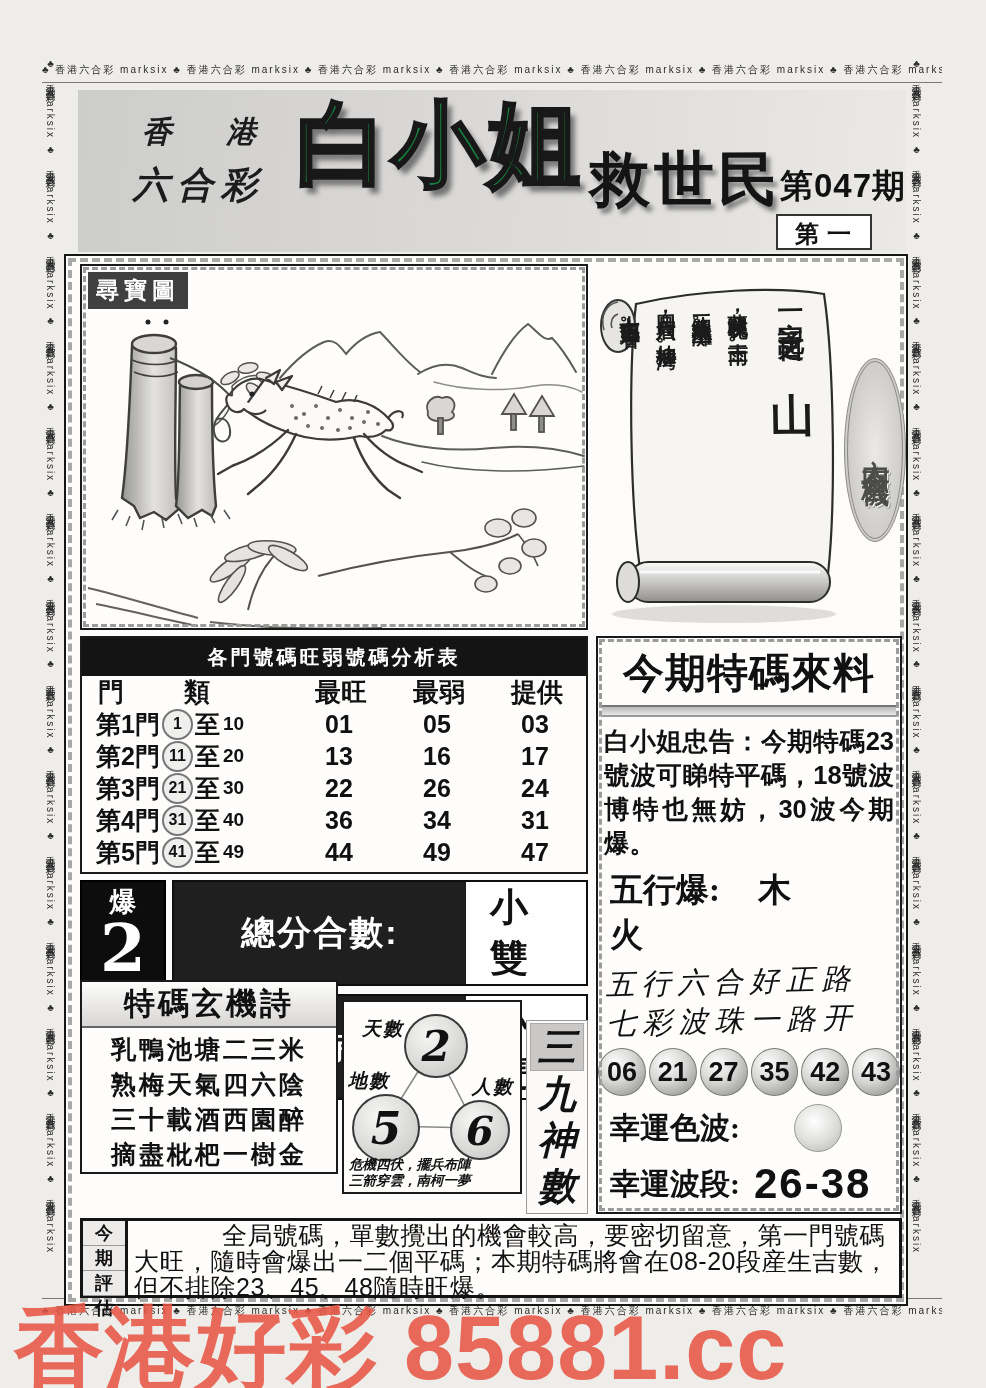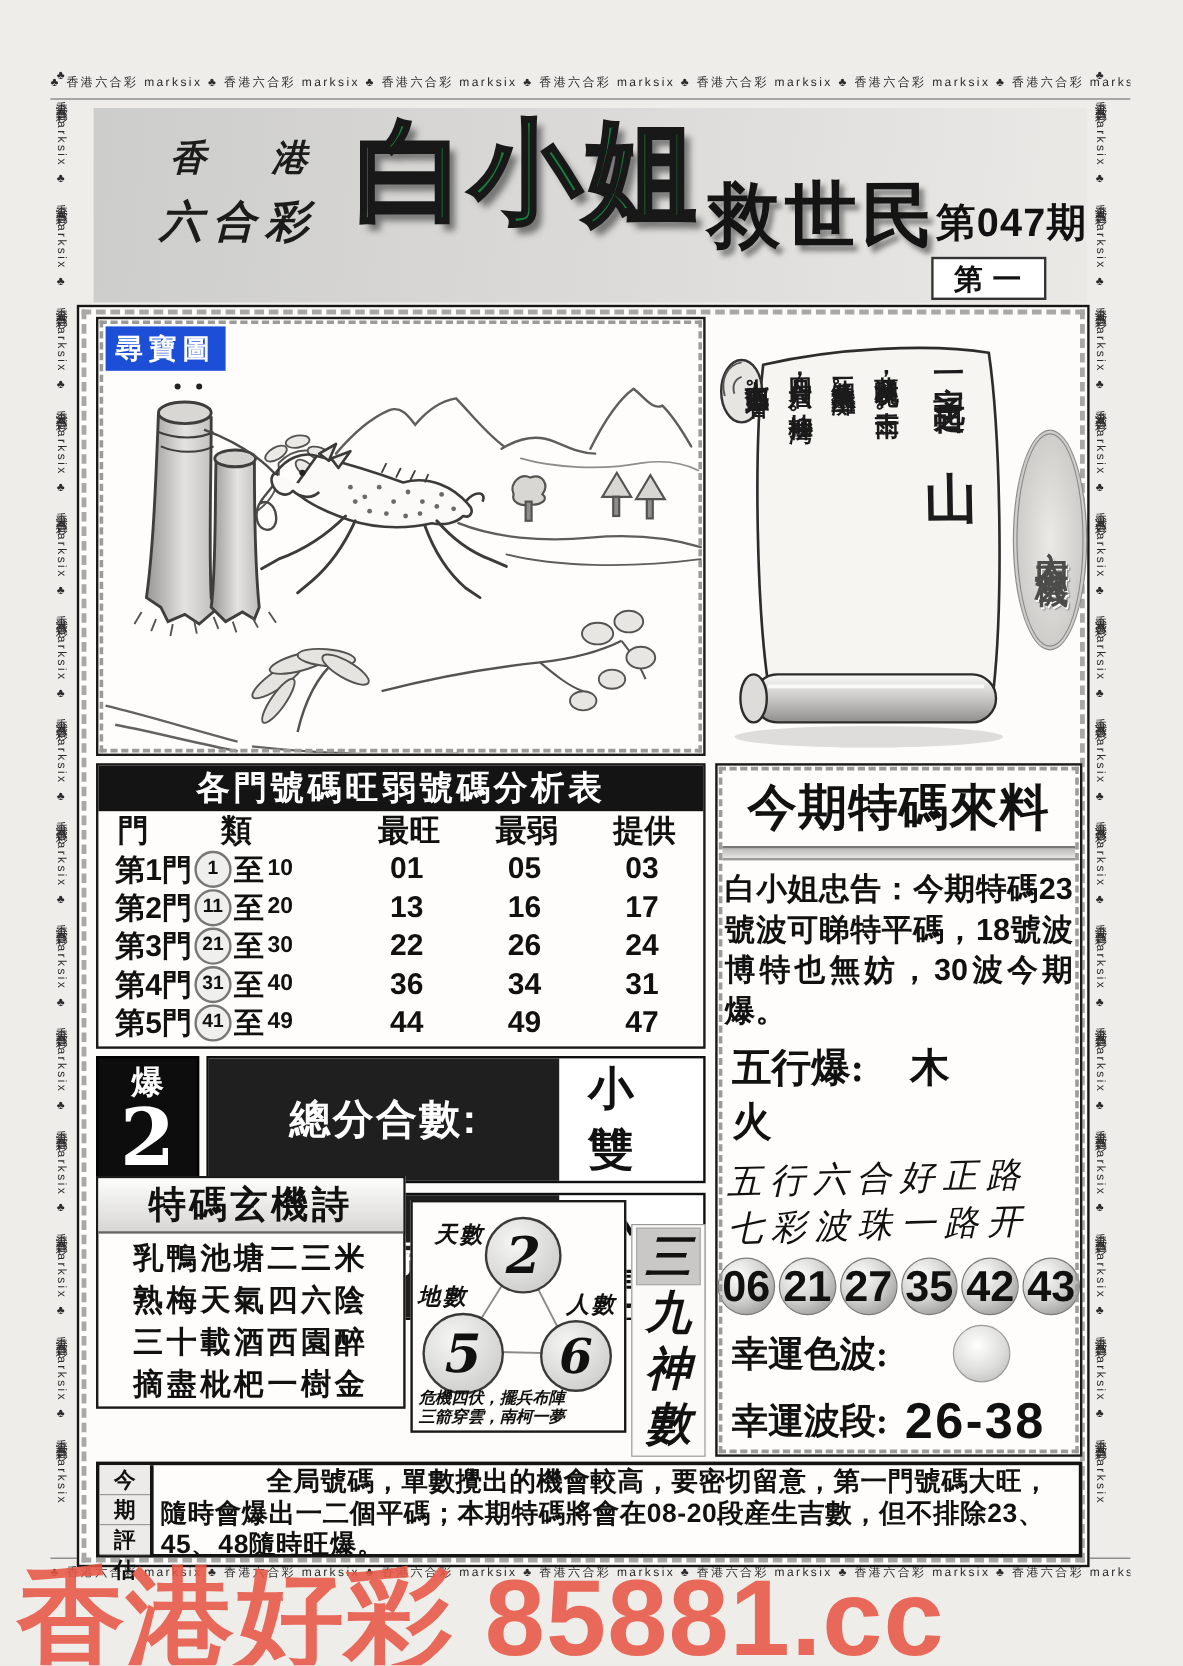--- a/index.html
+++ b/index.html
@@ -31,38 +31,38 @@
            text-align:center;line-height:36px;padding-left:6px;box-sizing:border-box;}
   
   .main-frame{position:absolute;left:64px;top:254px;width:840px;height:1048px;background:#fdfcfa;
               border:2px solid #161616;}
   .main-frame::before{content:'';position:absolute;inset:2px;border:4px dashed #a8a8a6;pointer-events:none;}
   .box{position:absolute;background:#fefdfb;border:2px solid #1a1a1a;box-sizing:border-box;}
   .pattern::after{content:'';position:absolute;inset:1px;border:3px dashed #9b9b99;pointer-events:none;}
   
   .pic{left:14px;top:8px;width:508px;height:366px;overflow:hidden;}
   .pic svg{position:absolute;left:0;top:0;}
-  .pic-label{position:absolute;left:6px;top:6px;background:#1d4ed8;color:#fff;font-size:23px;
+  .pic-label{position:absolute;left:6px;top:6px;background:#404040;color:#fff;font-size:23px;
              font-weight:bold;letter-spacing:5px;padding:3px 8px;z-index:3;}
   
   .scroll-area{position:absolute;left:530px;top:6px;width:306px;height:372px;}
   .scroll-txt{position:absolute;left:30px;top:36px;width:196px;height:262px;display:flex;
               flex-direction:row-reverse;justify-content:flex-start;gap:9px;transform:rotate(-1deg);}
   .scol{writing-mode:vertical-rl;font-family:"Liberation Serif",serif;font-weight:bold;
         font-size:20px;letter-spacing:2px;color:#1b1b1b;}
   .scol.head{font-size:26px;letter-spacing:5px;}
   .scol .answer{font-size:44px;letter-spacing:0;margin-top:24px;display:inline-block;}
   .oval{position:absolute;left:248px;top:96px;width:54px;height:176px;border:4px double #8a8a88;
         border-radius:50%;background:radial-gradient(#eceae7,#c3c1be);writing-mode:vertical-rl;
         display:flex;align-items:center;justify-content:center;font-family:"Liberation Serif",serif;
         font-weight:bold;font-size:28px;color:#4c4c4a;letter-spacing:6px;
         text-shadow:1px 1px 0 #fff,2px 2px 1px #909090;}
   
   .tablebox{left:14px;top:380px;width:508px;height:238px;}
-  .tbl-title{height:38px;background:#141414;color:#fff;font-size:28px;font-weight:bold;
+  .tbl-title{height:38px;background:#141414;color:#fff;font-size:20px;font-weight:bold;
              letter-spacing:3px;text-align:center;line-height:38px;}
   .trow{display:flex;align-items:center;height:32px;font-weight:bold;font-size:25px;}
   .trow.thead{font-size:26px;justify-content:flex-end;}
   .c-gate{width:208px;padding-left:14px;box-sizing:border-box;display:flex;align-items:center;}
   .c{width:98px;text-align:center;}
   .gate-spread{letter-spacing:60px;}
   .circ{display:inline-flex;width:27px;height:27px;border:2px solid #777;border-radius:50%;
         align-items:center;justify-content:center;font-size:16px;margin:0 2px;background:#efefed;}
   .rng-end{font-size:19px;margin-left:3px;}
   
@@ -97,37 +97,37 @@
   .shenshu .ch{font-family:"DejaVu Serif",serif;font-style:italic;font-weight:bold;font-size:38px;
                line-height:46px;}
   .shenshu .ch.first{background:#c9c8c6;width:52px;text-align:center;border:1px solid #aaa;}
   
   .evalbox{left:14px;top:962px;width:822px;height:80px;border:3px solid #141414;display:flex;}
   .eval-label{width:42px;border-right:3px solid #141414;background:#ecebe9;display:flex;
               flex-direction:column;}
   .eval-label span{flex:1;display:flex;align-items:center;justify-content:center;font-size:18px;
                    font-weight:bold;border-bottom:1px solid #9a9a9a;}
   .eval-label span:last-child{border-bottom:none;}
-  .eval-text{flex:1;font-size:22px;font-weight:bold;line-height:26px;padding:1px 8px 0 6px;
+  .eval-text{flex:1;font-size:25px;font-weight:normal;line-height:26px;padding:1px 8px 0 6px;
              text-indent:88px;letter-spacing:.5px;}
   
   .special{left:530px;top:380px;width:306px;height:578px;overflow:hidden;}
   .sp-title{margin-top:8px;font-size:41px;font-weight:bold;letter-spacing:1px;text-align:center;}
   .sp-div{margin:4px 4px 0;height:8px;background:linear-gradient(#b9b9b7,#e6e5e3);
           border-top:2px solid #777;border-bottom:2px solid #999;}
   .sp-advice{padding:7px 6px 0;font-size:25.5px;font-weight:bold;line-height:34px;text-align:justify;}
   .sp-wuxing{margin-top:8px;padding-left:12px;font-family:"Liberation Serif",serif;
              font-weight:bold;font-size:33px;}
   .sp-wuxing .v{letter-spacing:44px;padding-left:30px;}
   .sp-hand{margin-top:4px;padding-left:8px;font-family:"DejaVu Serif",serif;font-style:italic;
            font-size:29px;letter-spacing:7px;line-height:39px;transform:rotate(-1.5deg);}
   .balls{margin-top:8px;display:flex;justify-content:center;gap:3px;}
   .ball{width:46px;height:46px;border-radius:50%;border:1px solid #7a7a7a;
         background:radial-gradient(circle at 35% 30%,#fdfdfd,#d6d6d4 45%,#a5a5a3 78%,#8d8d8b);
-        display:flex;align-items:center;justify-content:center;font-size:36px;font-weight:bold;}
+        display:flex;align-items:center;justify-content:center;font-size:27px;font-weight:bold;}
   .lucky{margin-top:8px;display:flex;align-items:center;padding-left:12px;
          font-family:"Liberation Serif",serif;font-weight:bold;font-size:30px;}
   .sphere{width:46px;height:46px;border-radius:50%;margin-left:54px;
           background:radial-gradient(circle at 42% 35%,#ffffff,#dddddb 55%,#b2b2b0);border:1px solid #999;}
   .range-val{font-family:"Liberation Sans",sans-serif;font-size:42px;font-weight:bold;margin-left:14px;letter-spacing:2px;}
   .zod-title{margin-top:4px;text-align:center;font-family:"DejaVu Serif",serif;font-style:italic;
              font-weight:bold;font-size:30px;letter-spacing:14px;}
   
   .watermark{position:absolute;left:14px;top:1288px;font-size:90px;font-weight:bold;white-space:nowrap;
              color:rgba(231,86,68,.88);letter-spacing:1px;transform:scaleX(1.0);z-index:9;}

